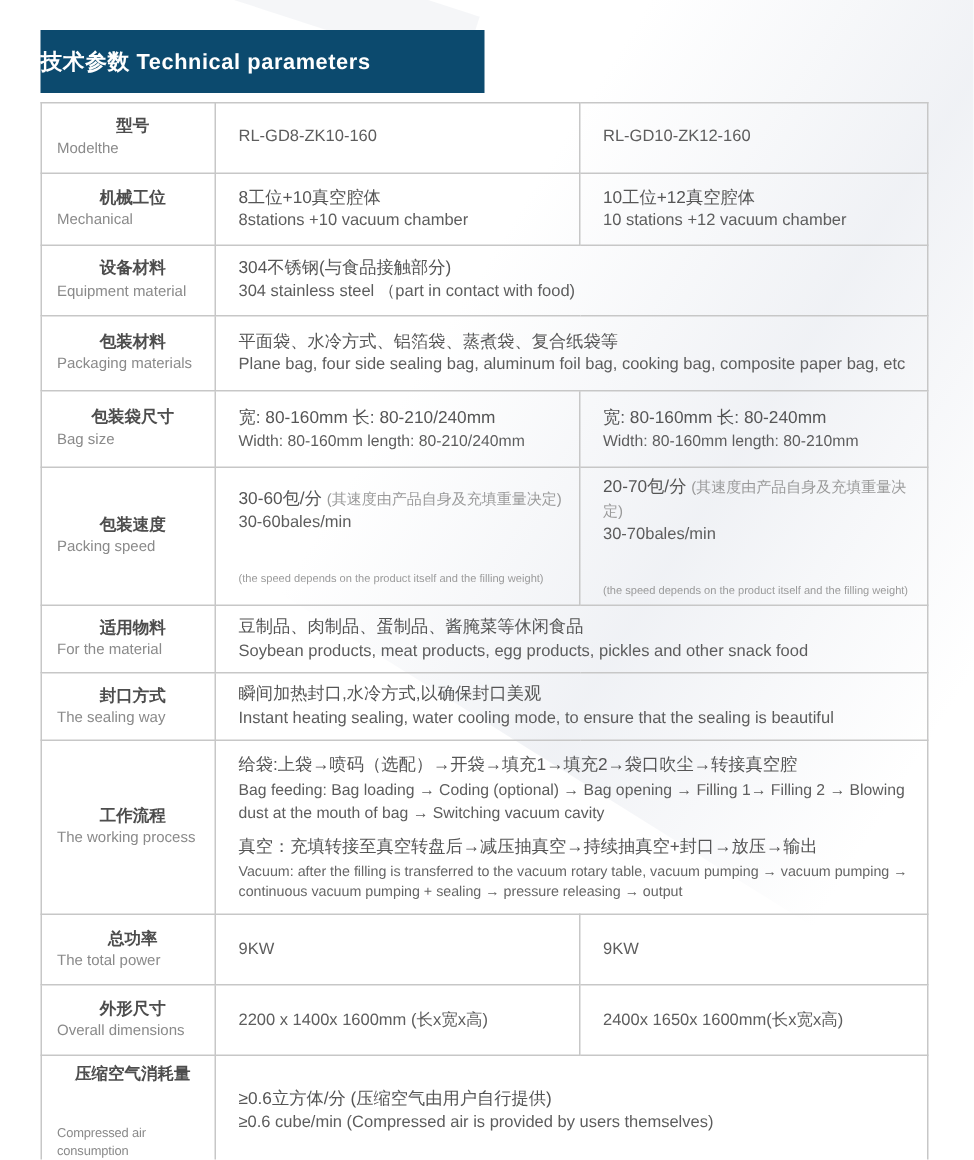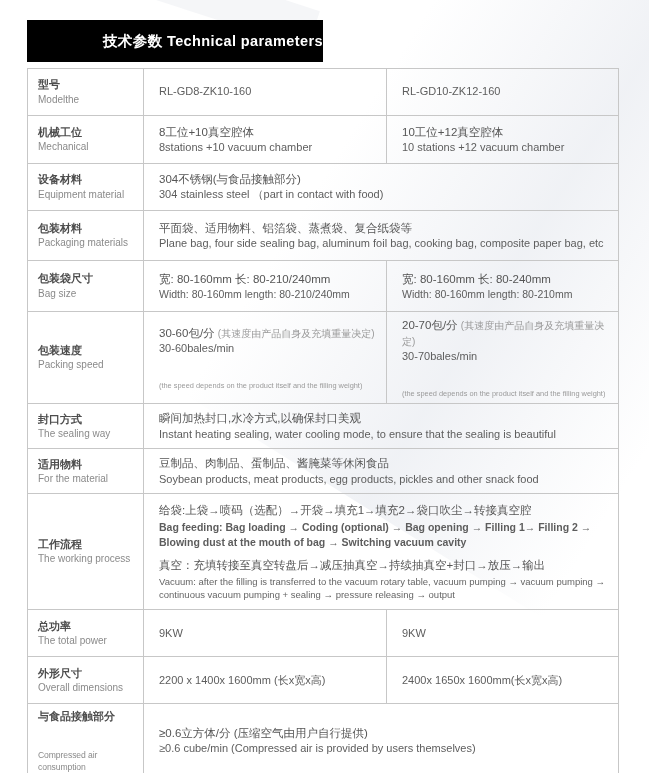--- a/index.html
+++ b/index.html
@@ -17,51 +17,51 @@
     transform:rotate(32deg);
     background:linear-gradient(90deg, rgba(240,242,245,0) 0%, rgba(238,240,244,0.9) 50%, rgba(240,242,245,0) 100%);
   }
   .bg-stripe.s2 {
     left:60px; top:-30px; width:260px; height:40px;
     transform:rotate(18deg);
     background:rgba(243,244,246,0.8);
   }
   .title-bar {
     position:absolute; left:27px; top:20px; width:296px; height:42px;
-    background:#000000; color:#ffffff; z-index:2;
-    display:flex; align-items:center; justify-content:flex-end;
+    background:#0c4a6e; color:#ffffff; z-index:2;
+    display:flex; align-items:center; justify-content:flex-start;
     font-size:14.5px; font-weight:bold; letter-spacing:0.4px;
   }
   table.spec {
     position:absolute; left:27px; top:68px; width:591px; z-index:1;
     border-collapse:collapse; table-layout:fixed;
     background:transparent;
   }
   td {
     border:1px solid #c7c7c7;
     vertical-align:middle;
     padding:5px 10px 5px 15px;
     color:#5d5d5d; font-size:11px; line-height:1.4;
     overflow:hidden;
   }
   td.lbl { padding-left:10px; padding-right:4px; }
-  .lbl .zh { color:#4d4d4d; font-weight:600; font-size:11px; }
+  .lbl .zh { color:#4d4d4d; font-weight:600; font-size:11px;text-align:center; }
   .lbl .en { color:#8a8a8a; font-size:10px; }
   tr.r13 .lbl .en { font-size:8.6px; letter-spacing:-0.1px;margin-top:24px; }
   .zh-line  { font-size:11.5px; color:#555555; }
   .en-line  { font-size:11px;  color:#5d5d5d; }
   .en-small { font-size:10.5px; color:#5d5d5d; }
   .note     { font-size:10px; color:#9a9a9a; }
   .note-line{ font-size:7.4px; color:#9a9a9a; line-height:1.3;margin-top:24px; }
   .plain    { font-size:11px; color:#5d5d5d; }
   .proc-block { margin:3px 0 7px 0; }
   .proc-block:last-child { margin-bottom:3px; }
   .proc-block .zh-line { margin-bottom:2px; }
   .proc-block.p2 .en-line { font-size:9.5px; color:#666666; }
-  .proc-block.p1 .en-line { font-size:10.5px;font-weight:bold; }
+  .proc-block.p1 .en-line { font-size:10.5px; }
   
   tr.rh47 { height:47px; }  tr.rh48 { height:48px; }
   tr.rh50 { height:50px; }  tr.rh51 { height:51px; }
   tr.rh45 { height:45px; }  tr.rh110 { height:110px; }
 </style>
 </head>
 <body>
 
 <div class="bg-stripe s1"></div>
 <div class="bg-stripe s2"></div>
@@ -116,21 +116,21 @@
         <div class="en-line">304 stainless steel （part in contact with food)</div>
       </td>
     </tr>
 
     <tr class="rh50">
       <td class="lbl">
         <div class="zh">包装材料</div>
         <div class="en">Packaging materials</div>
       </td>
       <td colspan="2">
-        <div class="zh-line">平面袋、适用物料、铝箔袋、蒸煮袋、复合纸袋等</div>
+        <div class="zh-line">平面袋、水冷方式、铝箔袋、蒸煮袋、复合纸袋等</div>
         <div class="en-line">Plane bag, four side sealing bag, aluminum foil bag, cooking bag, composite paper bag, etc</div>
       </td>
     </tr>
 
     <tr class="rh51">
       <td class="lbl">
         <div class="zh">包装袋尺寸</div>
         <div class="en">Bag size</div>
       </td>
       <td>
@@ -155,37 +155,37 @@
       </td>
       <td>
         <div class="zh-line"><span>20-70包/分</span> <span class="note">(其速度由产品自身及充填重量决定)</span></div>
         <div class="en-line">30-70bales/min</div>
         <div class="note-line">(the speed depends on the product itself and the filling weight)</div>
       </td>
     </tr>
 
     <tr class="rh45">
       <td class="lbl">
+        <div class="zh">适用物料</div>
+        <div class="en">For the material</div>
+      </td>
+      <td colspan="2">
+        <div class="zh-line">豆制品、肉制品、蛋制品、酱腌菜等休闲食品</div>
+        <div class="en-line">Soybean products, meat products, egg products, pickles and other snack food</div>
+      </td>
+    </tr>
+
+    <tr class="rh45">
+      <td class="lbl">
         <div class="zh">封口方式</div>
         <div class="en">The sealing way</div>
       </td>
       <td colspan="2">
         <div class="zh-line">瞬间加热封口,水冷方式,以确保封口美观</div>
         <div class="en-line">Instant heating sealing, water cooling mode, to ensure that the sealing is beautiful</div>
-      </td>
-    </tr>
-
-    <tr class="rh45">
-      <td class="lbl">
-        <div class="zh">适用物料</div>
-        <div class="en">For the material</div>
-      </td>
-      <td colspan="2">
-        <div class="zh-line">豆制品、肉制品、蛋制品、酱腌菜等休闲食品</div>
-        <div class="en-line">Soybean products, meat products, egg products, pickles and other snack food</div>
       </td>
     </tr>
 
     <tr class="rh110">
       <td class="lbl">
         <div class="zh">工作流程</div>
         <div class="en">The working process</div>
       </td>
       <td colspan="2">
         <div class="proc-block p1">
@@ -221,21 +221,21 @@
       <td>
         <div class="plain">2200 x 1400x 1600mm (长x宽x高)</div>
       </td>
       <td>
         <div class="plain">2400x 1650x 1600mm(长x宽x高)</div>
       </td>
     </tr>
 
     <tr class="rh51 r13">
       <td class="lbl">
-        <div class="zh">与食品接触部分</div>
+        <div class="zh">压缩空气消耗量</div>
         <div class="en">Compressed air consumption</div>
       </td>
       <td colspan="2">
         <div class="zh-line">≥0.6立方体/分 (压缩空气由用户自行提供)</div>
         <div class="en-line">≥0.6 cube/min (Compressed air is provided by users themselves)</div>
       </td>
     </tr>
 
   </tbody>
 </table>

